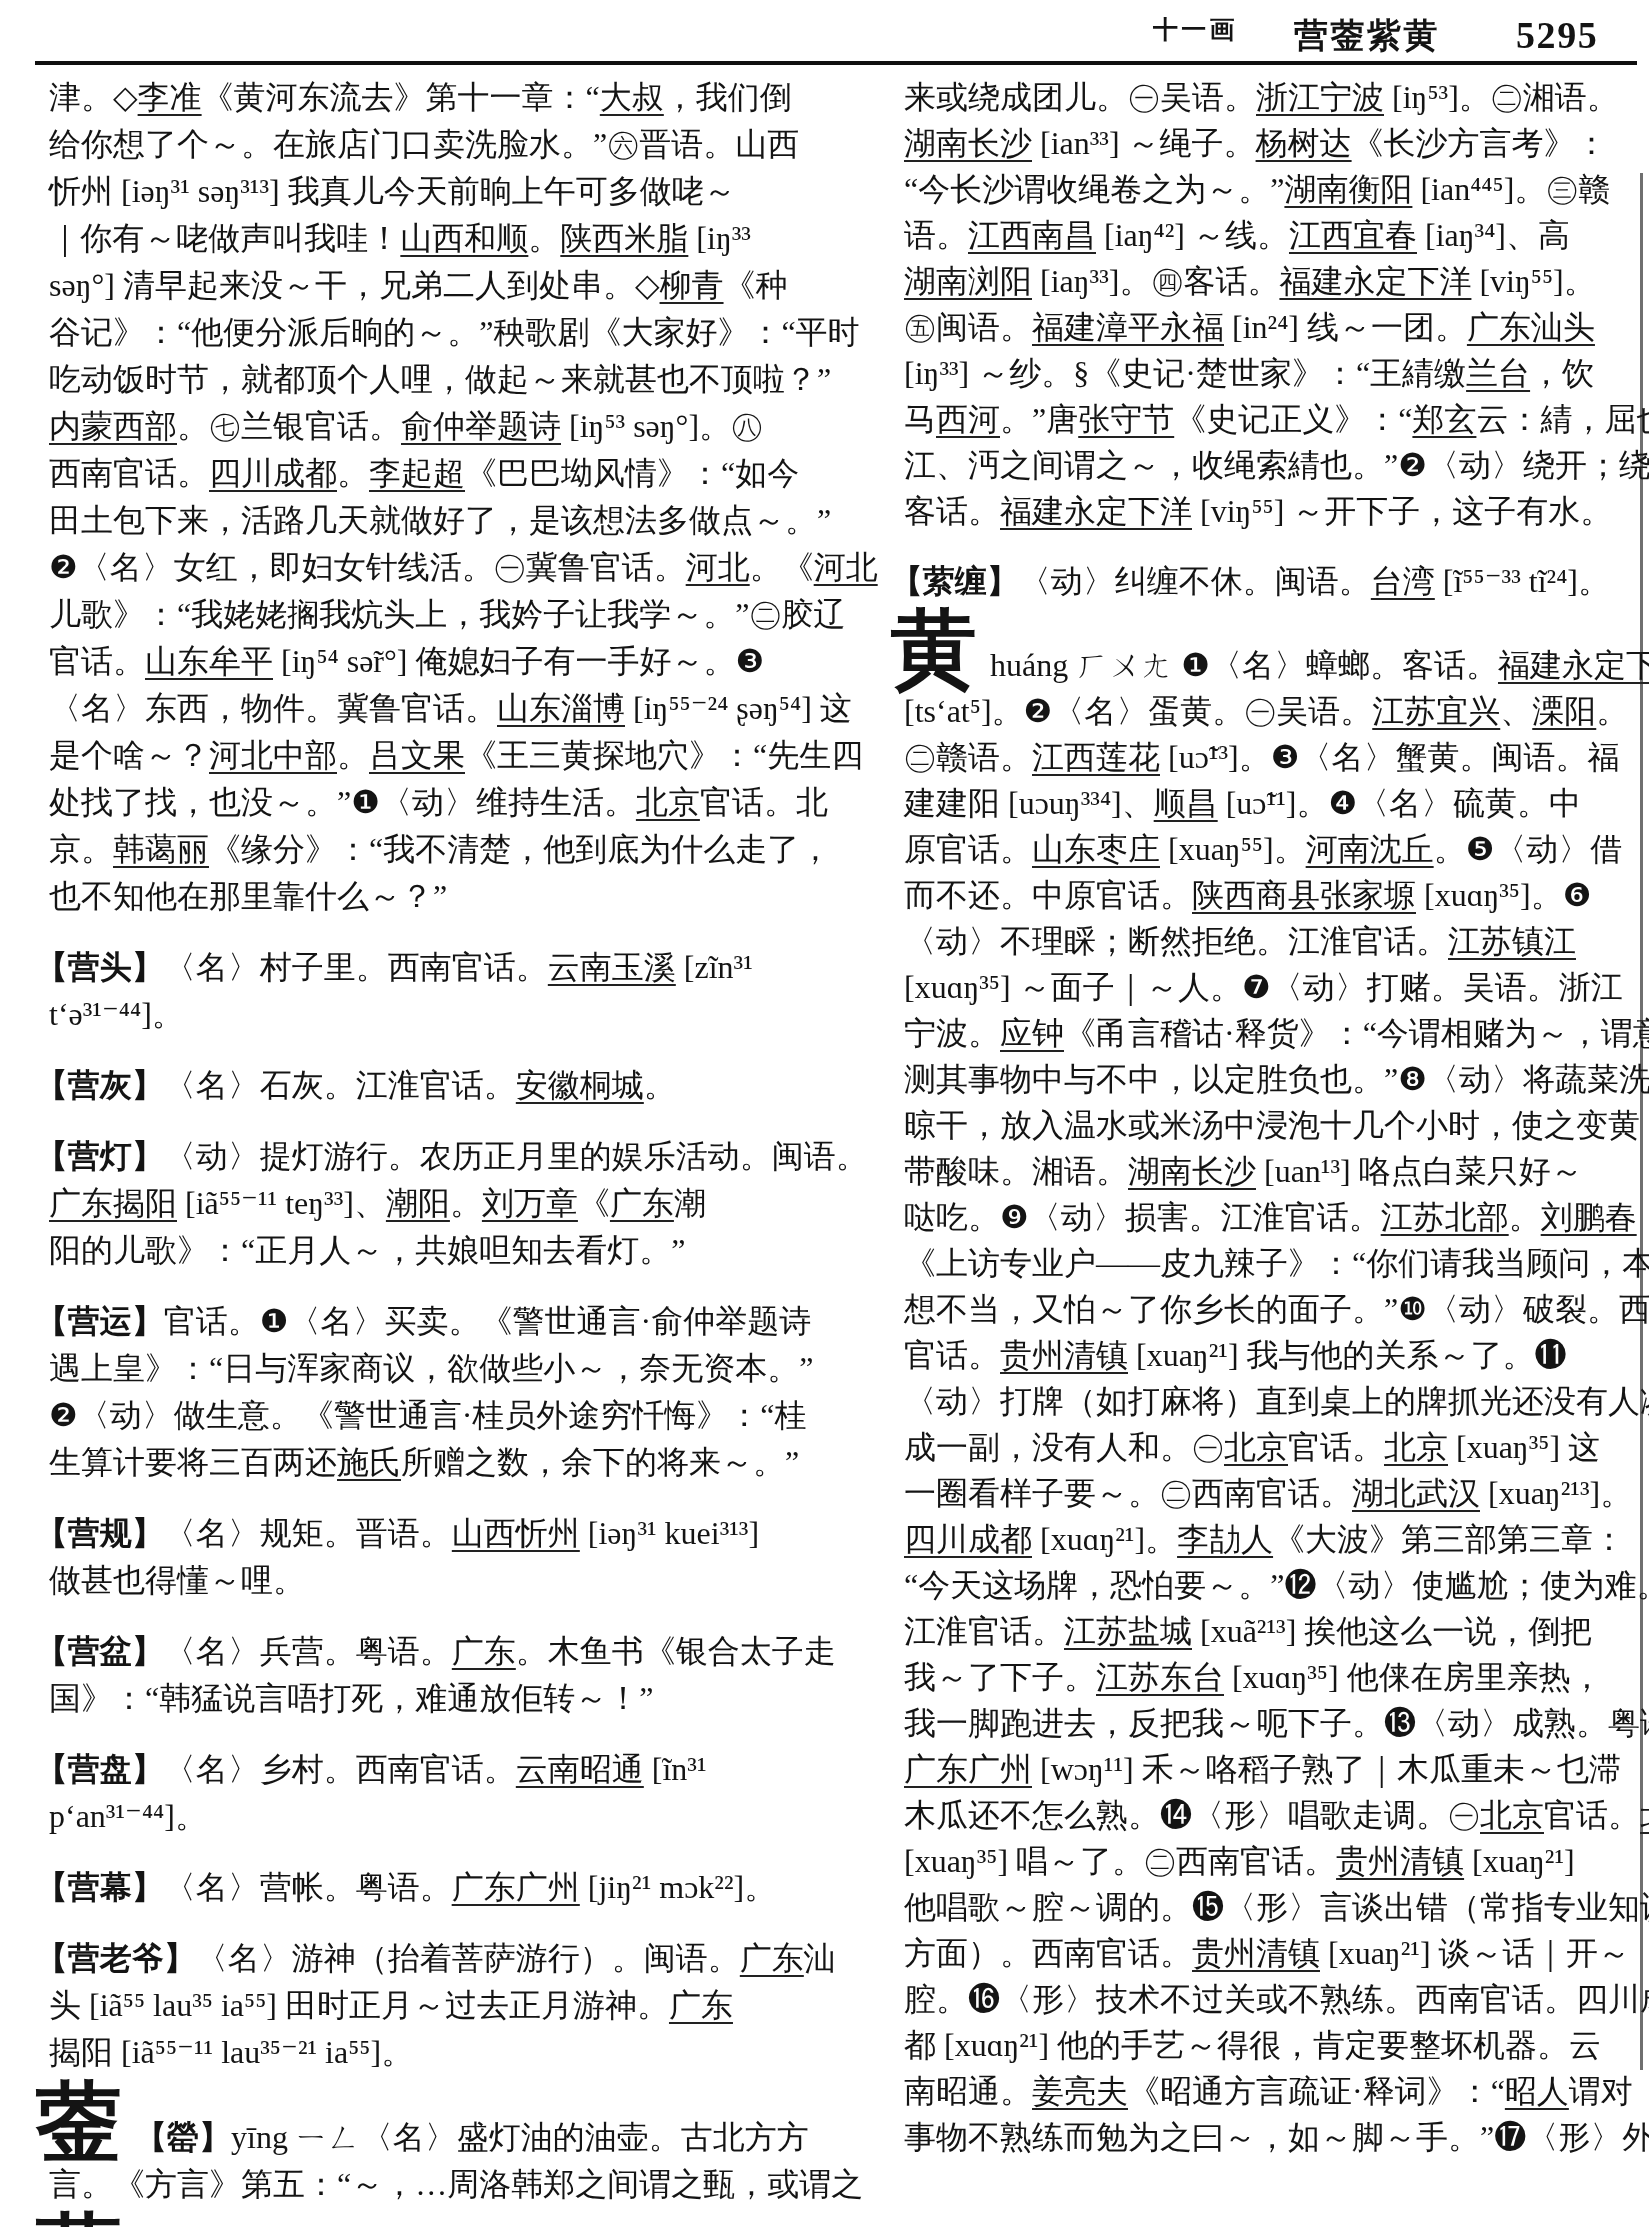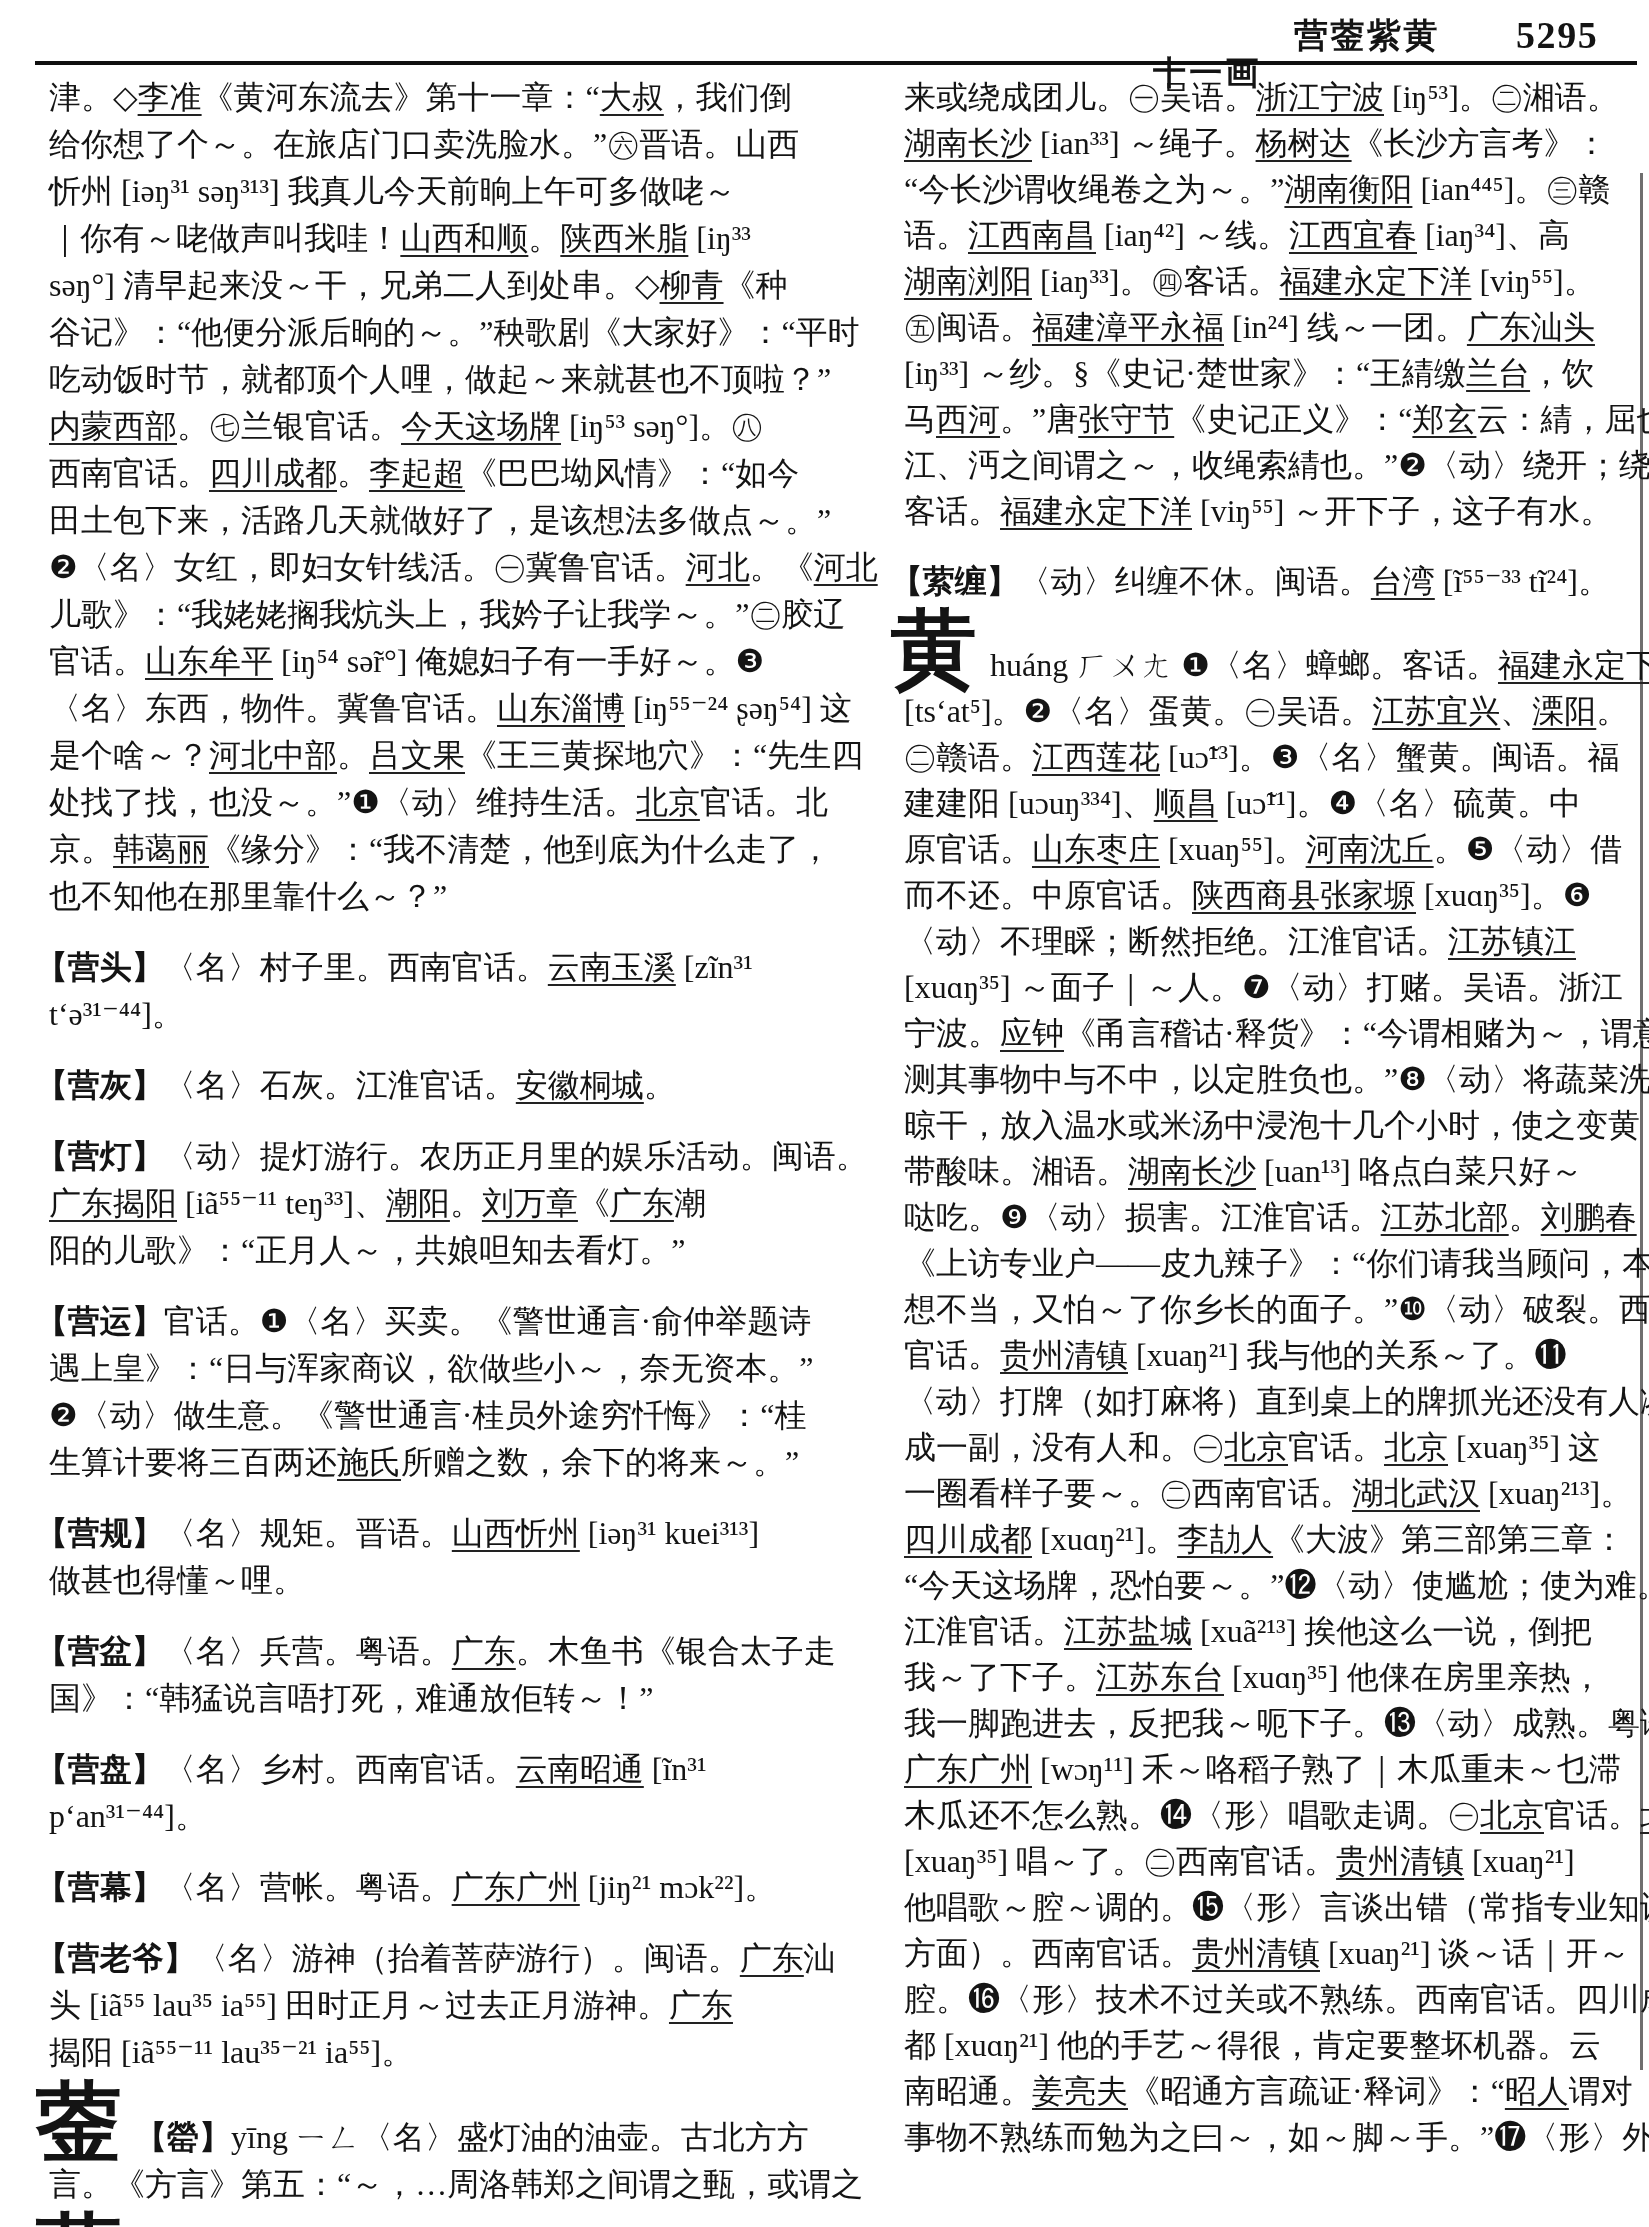--- a/index.html
+++ b/index.html
@@ -4,21 +4,21 @@
 <style>
   html,body{margin:0;padding:0;}
   body{
     width:1650px;height:2227px;background:#ffffff;color:#141414;
     font-family:"Liberation Serif","DejaVu Serif",serif;
     position:relative;overflow:hidden;
   }
   .page{position:absolute;left:0;top:0;width:1650px;height:2227px;overflow:hidden;}
   
   .hdr{position:absolute;top:13.2px;font-weight:bold;white-space:nowrap;}
-  #hdr-section{left:1153px;font-size:33px;letter-spacing:3.3px;margin-top:38px;}
+  #hdr-section{left:1153px;font-size:25px;letter-spacing:3.3px;}
   #hdr-chars{left:1294px;font-size:34px;letter-spacing:2.5px;}
   #hdr-page{left:1516px;font-size:38px;letter-spacing:1.6px;}
   .rule{position:absolute;left:35px;right:13.2px;top:61px;height:4.1px;background:#0f0f0f;}
   .edge-line{position:absolute;right:7.4px;top:173px;width:2.5px;height:1897px;background:#222;opacity:.65;}
   
   .col{position:absolute;top:74px;}
   #col-left{left:49px;width:784px;}
   #col-right{left:904px;width:742px;}
   .line{font-size:32px;line-height:47px;white-space:nowrap;}
   #col-right .line{line-height:46px;}
@@ -48,21 +48,21 @@
 
   <div class="col" id="col-left">
       <div class="block">
         <div class="line">津。◇<u>李准</u>《黄河东流去》第十一章：“<u>大叔</u>，我们倒</div>
         <div class="line">给你想了个～。在旅店门口卖洗脸水。”㊅晋语。山西</div>
         <div class="line">忻州 [iəŋ³¹ səŋ³¹³] 我真儿今天前晌上午可多做咾～</div>
         <div class="line">｜你有～咾做声叫我哇！<u>山西和顺</u>。<u>陕西米脂</u> [iŋ³³</div>
         <div class="line">səŋ°] 清早起来没～干，兄弟二人到处串。◇<u>柳青</u>《种</div>
         <div class="line">谷记》：“他便分派后晌的～。”秧歌剧《大家好》：“平时</div>
         <div class="line">吃动饭时节，就都顶个人哩，做起～来就甚也不顶啦？”</div>
-        <div class="line"><u>内蒙西部</u>。㊆兰银官话。<u>今天这场牌</u> [iŋ⁵³ səŋ°]。㊇</div>
+        <div class="line"><u>内蒙西部</u>。㊆兰银官话。<u>俞仲举题诗</u> [iŋ⁵³ səŋ°]。㊇</div>
         <div class="line">西南官话。<u>四川成都</u>。<u>李起超</u>《巴巴坳风情》：“如今</div>
         <div class="line">田土包下来，活路几天就做好了，是该想法多做点～。”</div>
         <div class="line">❷〈名〉女红，即妇女针线活。㊀冀鲁官话。<u>河北</u>。《<u>河北</u></div>
         <div class="line">儿歌》：“我姥姥搁我炕头上，我妗子让我学～。”㊁胶辽</div>
         <div class="line">官话。<u>山东牟平</u> [iŋ⁵⁴ sə̃r°] 俺媳妇子有一手好～。❸</div>
         <div class="line">〈名〉东西，物件。冀鲁官话。<u>山东淄博</u> [iŋ⁵⁵⁻²⁴ ʂəŋ⁵⁴] 这</div>
         <div class="line">是个啥～？<u><u>河北</u>中部</u>。<u>吕文果</u>《王三黄探地穴》：“先生四</div>
         <div class="line">处找了找，也没～。”❶〈动〉维持生活。<u>北京</u>官话。北</div>
         <div class="line">京。<u>韩蔼丽</u>《缘分》：“我不清楚，他到底为什么走了，</div>
         <div class="line">也不知他在那里靠什么～？”</div>

